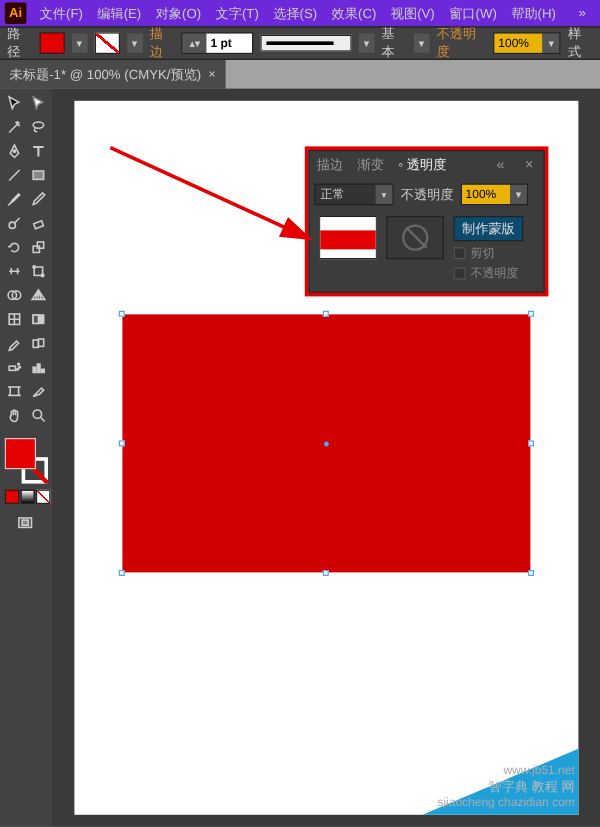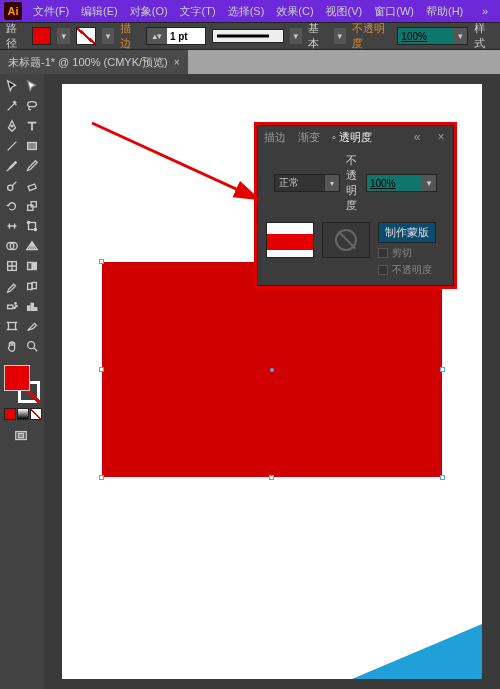--- a/index.html
+++ b/index.html
@@ -14,21 +14,21 @@
 .none-ico { width: 22px; height: 18px; background: #fff; position: relative; border: 1px solid #222; }
 .none-ico::after { content: ""; position: absolute; inset: 0; background: linear-gradient(to top right, transparent 45%, #e40000 45%, #e40000 55%, transparent 55%); }
 .stroke-combo { display: flex; align-items: center; border: 1px solid #222; height: 18px; }
 .stroke-combo .icons { width: 20px; background: #555; height: 100%; font-size: 9px; display: flex; flex-direction: column; align-items: center; justify-content: center; line-height: 5px; }
 .stroke-combo .val { width: 38px; background: #fff; height: 100%; color: #000; font-size: 10px; display: flex; align-items: center; padding-left: 3px; font-weight: bold; }
 .line-preview { width: 80px; height: 14px; background: #eee; border: 1px solid #222; position: relative; }
 .line-preview::after { content: ""; position: absolute; left: 4px; right: 14px; top: 50%; height: 3px; background: #000; transform: translateY(-50%); }
 .label-block { color: #ccc; }
 .label-orange { color: #d88a32; }
 .num-combo { display: flex; align-items: center; border: 1px solid #222; height: 18px; }
-.num-combo .val { width: 55px; background: #0f766e; height: 100%; color: #000; font-size: 10px; display: flex; align-items: center; padding-left: 3px; text-decoration: underline; }
+.num-combo .val { width: 40px; background: #eab308; height: 100%; color: #000; font-size: 10px; display: flex; align-items: center; padding-left: 3px; }
 .tabs-bar { height: 24px; background: #a3a3a3; display: flex; align-items: center; text-align: center; }
 .doc-tab { height: 100%; background: #4a4a4a; color: #ccc; font-size: 11px; display: flex; align-items: center; padding: 0 8px; gap: 6px; }
 .tab-close { font-size: 10px; }
 .main { display: flex; height: calc(100% - 74px); }
 .tools { width: 44px; background: #424242; display: flex; flex-wrap: wrap; padding: 2px; gap: 1px; align-content: flex-start; }
 .tool { width: 19px; height: 19px; display: flex; align-items: center; justify-content: center; color: #ccc; font-size: 14px; }
 .tool-sep { width: 100%; height: 4px; }
 .fill-stroke { position: relative; width: 38px; height: 38px; margin: 4px 2px; }
 .fs-fill { position: absolute; top: 0; left: 0; width: 26px; height: 26px; background: #e40000; border: 1px solid #ccc; }
 .fs-stroke { position: absolute; bottom: 0; right: 0; width: 22px; height: 22px; background: #424242; border: 3px solid #fff; }
@@ -42,21 +42,21 @@
 .hTL { top: -3px; left: -3px; } .hTR { top: -3px; right: -3px; } .hBL { bottom: -3px; left: -3px; } .hBR { bottom: -3px; right: -3px; }
 .hTC { top: -3px; left: 50%; margin-left: -3px; } .hBC { bottom: -3px; left: 50%; margin-left: -3px; }
 .hML { left: -3px; top: 50%; margin-top: -3px; } .hMR { right: -3px; top: 50%; margin-top: -3px; }
 .center-dot { position: absolute; left: 50%; top: 50%; width: 4px; height: 4px; margin: -2px 0 0 -2px; border-radius: 50%; background: #4ea4ff; }
 .callout { position: absolute; top: 38px; left: 192px; width: 203px; border: 3px solid #e40000; }
 .panel { background: #3c3c3c; border: 1px solid #222; }
 .panel-head { height: 22px; display: flex; align-items: center; padding: 0 6px; font-size: 11px; color: #999; gap: 12px; }
 .panel-head .active { color: #eee; }
 .panel-head .spacer { flex: 1; }
 .panel-head .wicon { width: 12px; height: 12px; color: #999; font-size: 12px; display: flex; align-items: center; justify-content: center; }
-.panel-row { display: flex; align-items: center; gap: 6px; padding: 5px 16px; font-size: 11px; color: #ccc; }
+.panel-row { display: flex; align-items: center; gap: 6px; padding: 5px 4px; font-size: 11px; color: #ccc; }
 .select { display: flex; align-items: center; border: 1px solid #222; height: 18px; background: #333; }
 .select .val { width: 50px; padding-left: 4px; font-size: 10px; }
 .select .arr { width: 14px; text-align: center; font-size: 8px; background: #555; height: 100%; display: flex; align-items: center; justify-content: center; }
 .panel-body { display: flex; padding: 4px 8px 8px; gap: 8px; }
 .thumb { width: 48px; height: 36px; background: #fff; border: 1px solid #222; display: flex; flex-direction: column; }
 .thumb .row1 { flex: 1; background: #fff; } .thumb .row2 { flex: 1.5; background: #e40000; } .thumb .row3 { flex: 0.7; background: #fff; }
 .mask-slot { width: 48px; height: 36px; background: #383838; border: 1px solid #222; display: flex; align-items: center; justify-content: center; }
 .no-symbol { width: 22px; height: 22px; border: 2px solid #666; border-radius: 50%; position: relative; }
 .no-symbol::after { content: ""; position: absolute; left: -2px; top: 8px; width: 24px; height: 2px; background: #666; transform: rotate(45deg); }
 .right-col { display: flex; flex-direction: column; gap: 3px; font-size: 11px; }
@@ -355,15 +355,20 @@
               <div class="chk">
                   <div class="chk-box"></div>
                   <span>不透明度</span>
                 </div>
             </div>
           </div>
         </div>
       </div>
 
       <div class="corner-tri"></div>
+      <div class="watermark">
+        <div class="row1">www.jb51.net</div>
+        <div>智字典 教程 网</div>
+        <div class="row1">sjiaocheng chazidian com</div>
+      </div>
     </div>
   </div>
 </div>
 
 </body></html>

